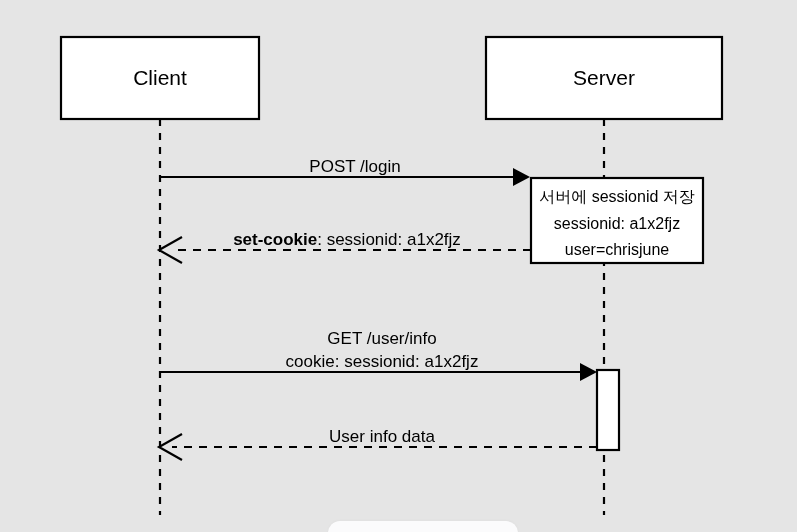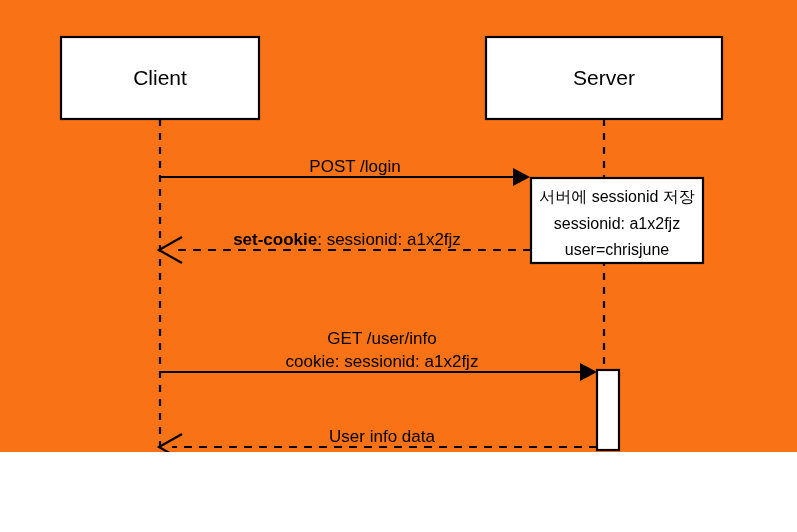--- a/index.html
+++ b/index.html
@@ -6,22 +6,22 @@
     margin: 0;
     padding: 0;
     background: #ffffff;
   }
   body {
     font-family: "Liberation Sans", "DejaVu Sans", sans-serif;
   }
   #canvas {
     position: relative;
     width: 797px;
-    height: 452px;
-    background: #f97316;
+    height: 532px;
+    background: #e5e5e5;
     overflow: hidden;
   }
   svg.diagram {
     position: absolute;
     left: 0;
     top: 0;
     width: 797px;
     height: 532px;
   }
   .participant-box {

